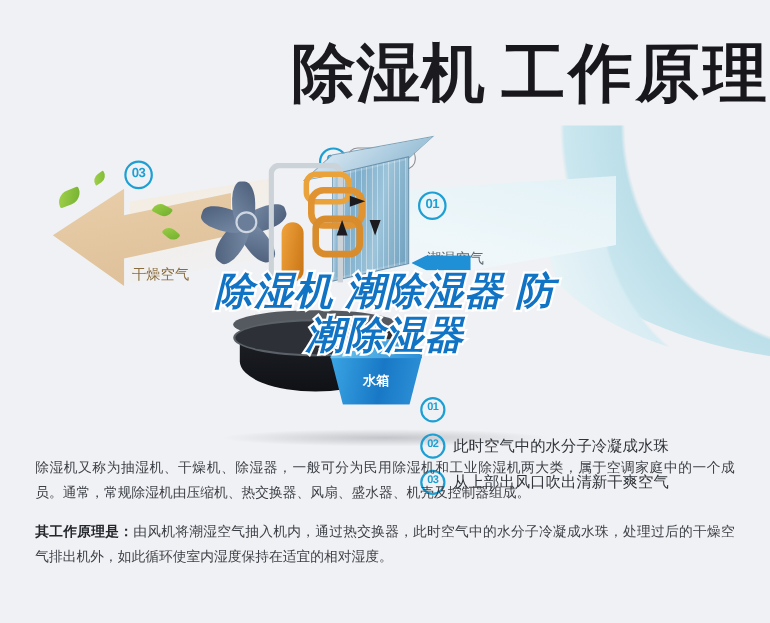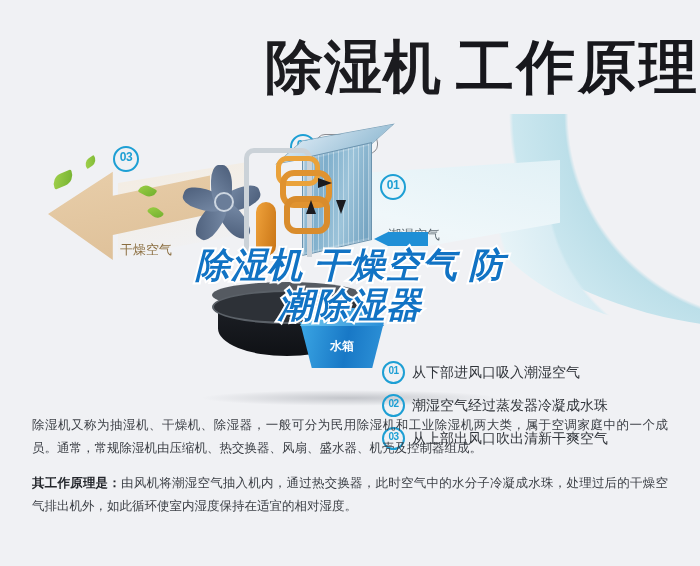--- a/index.html
+++ b/index.html
@@ -291,34 +291,33 @@
       <div id="tank-top"></div>
       <div id="tank-label">水箱</div>
     </div>
   </div>
 
   <div id="shadow"></div>
 
   <div id="steps">
     <div class="step">
       <span class="num">01</span>
-      <span class="txt">从下部进风口吸入潮湿空气</span>
     </div>
     <div class="step">
       <span class="num">02</span>
-      <span class="txt">潮湿空气经过蒸发器冷凝成水珠</span>
+      <span class="txt">此时空气中的水分子冷凝成水珠</span>
     </div>
     <div class="step">
       <span class="num">03</span>
       <span class="txt">从上部出风口吹出清新干爽空气</span>
     </div>
   </div>
 </div>
 
 <div id="watermark">
-  <span class="wm-line">除湿机 干燥空气 防</span>
+  <span class="wm-line">除湿机 潮除湿器 防</span>
   <span class="wm-line">潮除湿器</span>
 </div>
 
 <div id="body-text">
   <p>除湿机又称为抽湿机、干燥机、除湿器，一般可分为民用除湿机和工业除湿机两大类，属于空调家庭中的一个成员。通常，常规除湿机由压缩机、热交换器、风扇、盛水器、机壳及控制器组成。</p>
   <p><span class="lead">其工作原理是：</span><span>由风机将潮湿空气抽入机内，通过热交换器，此时空气中的水分子冷凝成水珠，处理过后的干燥空气排出机外，如此循环使室内湿度保持在适宜的相对湿度。</span></p>
 </div>
 
 </body></html>

